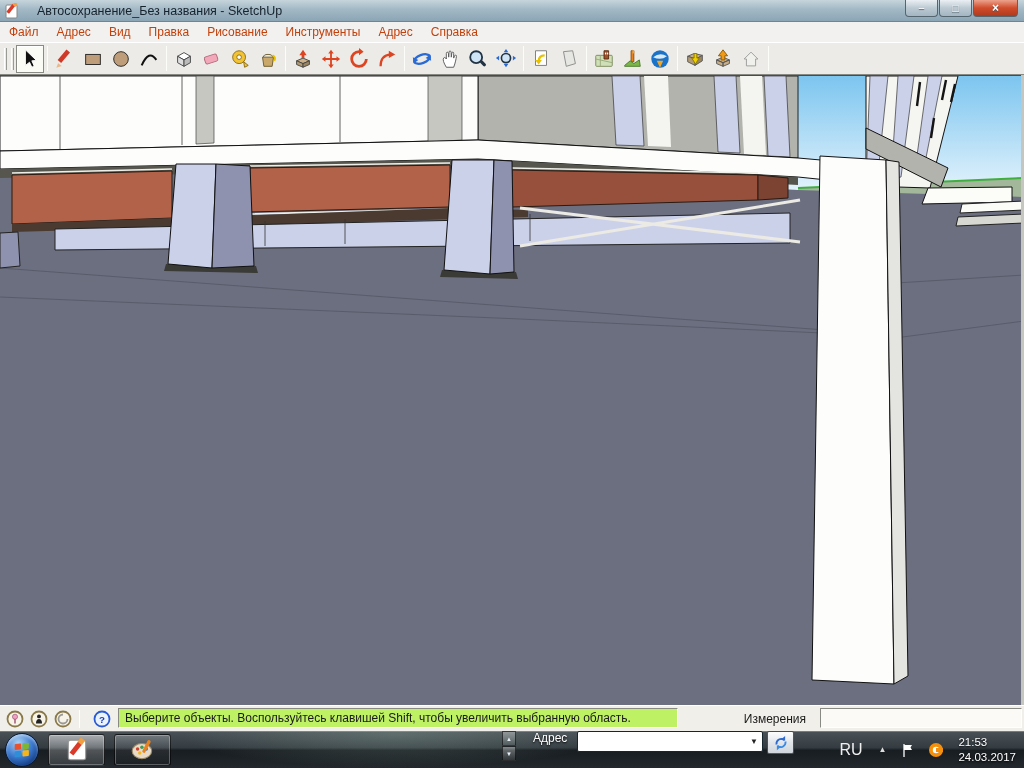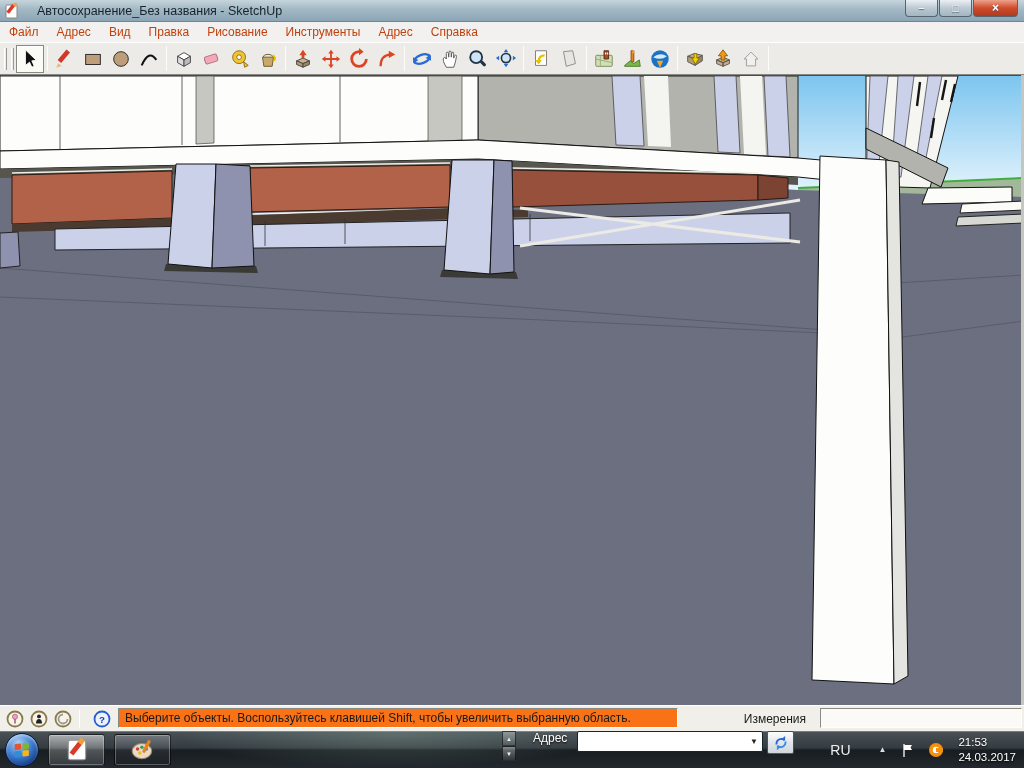--- a/index.html
+++ b/index.html
@@ -41,21 +41,21 @@
   .viewport svg{display:block;width:1024px;height:630px;}
   .vp-edge{position:absolute;top:75px;right:0;width:3px;height:630px;background:#c6c6c0;}
 
   
   .statusbar{position:absolute;top:705px;left:0;right:0;height:26px;background:#f0efe9;
     border-top:1px solid #fff;font-size:12px;color:#1a1a1a;display:flex;align-items:center;}
   .sb-icon{width:18px;height:18px;margin-left:6px;flex:0 0 18px;}
   .sb-icon svg{width:18px;height:18px;display:block;}
   .sb-div{width:1px;height:18px;background:#9a9a94;border-right:1px solid #fff;margin:0 7px;}
   .sb-hint{position:absolute;left:118px;width:560px;top:2px;bottom:3px;display:flex;align-items:center;
-    padding-left:6px;background:#f97316;border:1px solid;border-color:#8a8a84 #fff #fff #8a8a84;
+    padding-left:6px;background:#bef264;border:1px solid;border-color:#8a8a84 #fff #fff #8a8a84;
     white-space:nowrap;overflow:hidden;}
   .sb-measure-label{position:absolute;right:218px;top:6px;}
   .sb-measure-input{position:absolute;left:820px;right:2px;top:2px;bottom:3px;background:#fbfaf6;
     border:1px solid;border-color:#8a8a84 #fff #fff #8a8a84;font:inherit;padding:0 4px;}
 
   
   .taskbar{position:absolute;top:731px;left:0;right:0;height:37px;
     background:linear-gradient(180deg,#4a5258 0%,#343c42 45%,#181d21 52%,#22282d 100%);}
   .taskbar::before{content:"";position:absolute;left:0;right:0;top:0;height:1px;background:rgba(255,255,255,.25);}
   .taskbar::after{content:"";position:absolute;left:180px;width:430px;top:0;bottom:0;
@@ -77,21 +77,21 @@
   .addr-label{color:#fff;font-size:12px;margin:0 10px 0 17px;text-shadow:0 1px 2px #000;}
   .addr-combo{width:186px;height:21px;background:#fff;border:1px solid #17262e;border-radius:2px;
     display:flex;align-items:center;}
   .addr-input{flex:1;border:none;outline:none;height:17px;font:12px "Liberation Sans",sans-serif;padding:0 4px;min-width:0;}
   .addr-caret{width:17px;height:100%;display:flex;align-items:center;justify-content:center;
     font-size:8px;color:#222;}
   .addr-go{width:27px;height:23px;margin-left:4px;border-radius:2px;border:1px solid rgba(0,0,0,.65);
     background:linear-gradient(#fdfdfd,#e2e6ea 50%,#cfd6dc);display:flex;align-items:center;justify-content:center;padding:0;}
   .addr-go svg{width:18px;height:18px;}
   .tray{position:absolute;right:0;top:0;height:100%;display:flex;align-items:center;z-index:2;}
-  .tray-lang{color:#eee;font-size:14px;margin-right:28px;}
+  .tray-lang{color:#eee;font-size:16px;margin-right:16px;}
   .tray-up{color:#ddd;font-size:8px;margin-right:14px;background:none;border:none;padding:0;}
   .tray-ico{width:16px;height:16px;margin-right:12px;background:none;border:none;padding:0;}
   .tray-ico svg{width:16px;height:16px;display:block;}
   .tray-clock{color:#fff;font-size:11.5px;line-height:1.3;text-align:left;margin:0 8px 0 2px;
     text-shadow:0 1px 2px #000;white-space:nowrap;}
 </style>
 </head>
 <body>
 
 <div class="titlebar">

